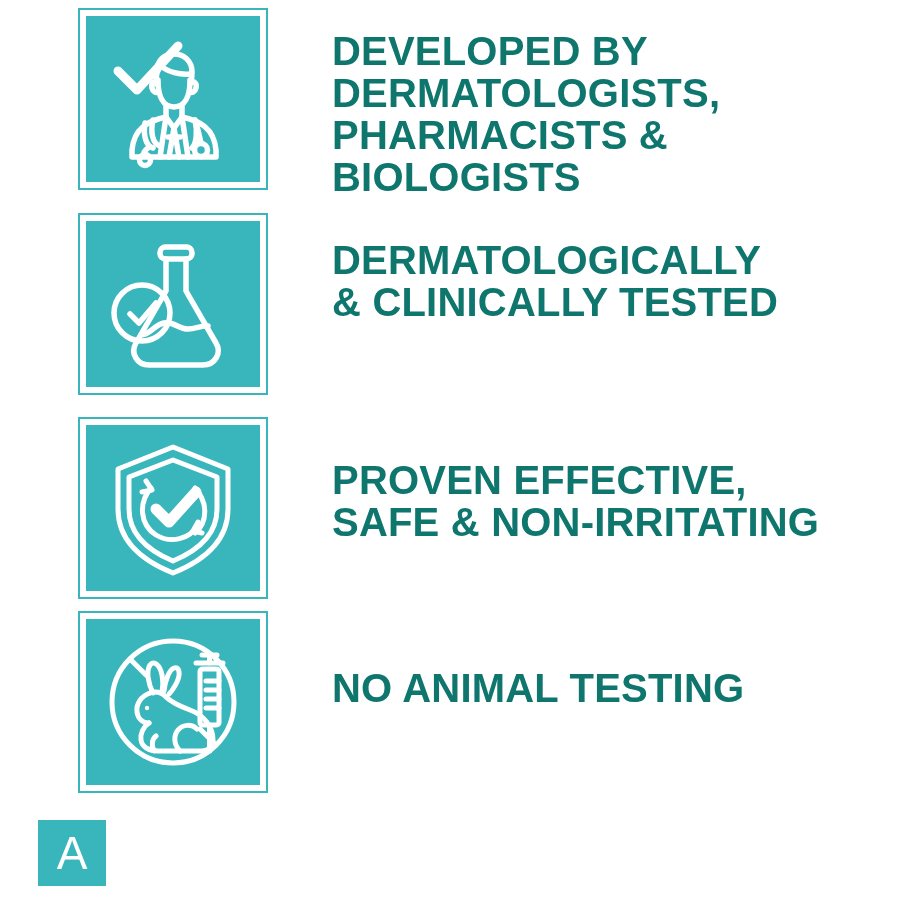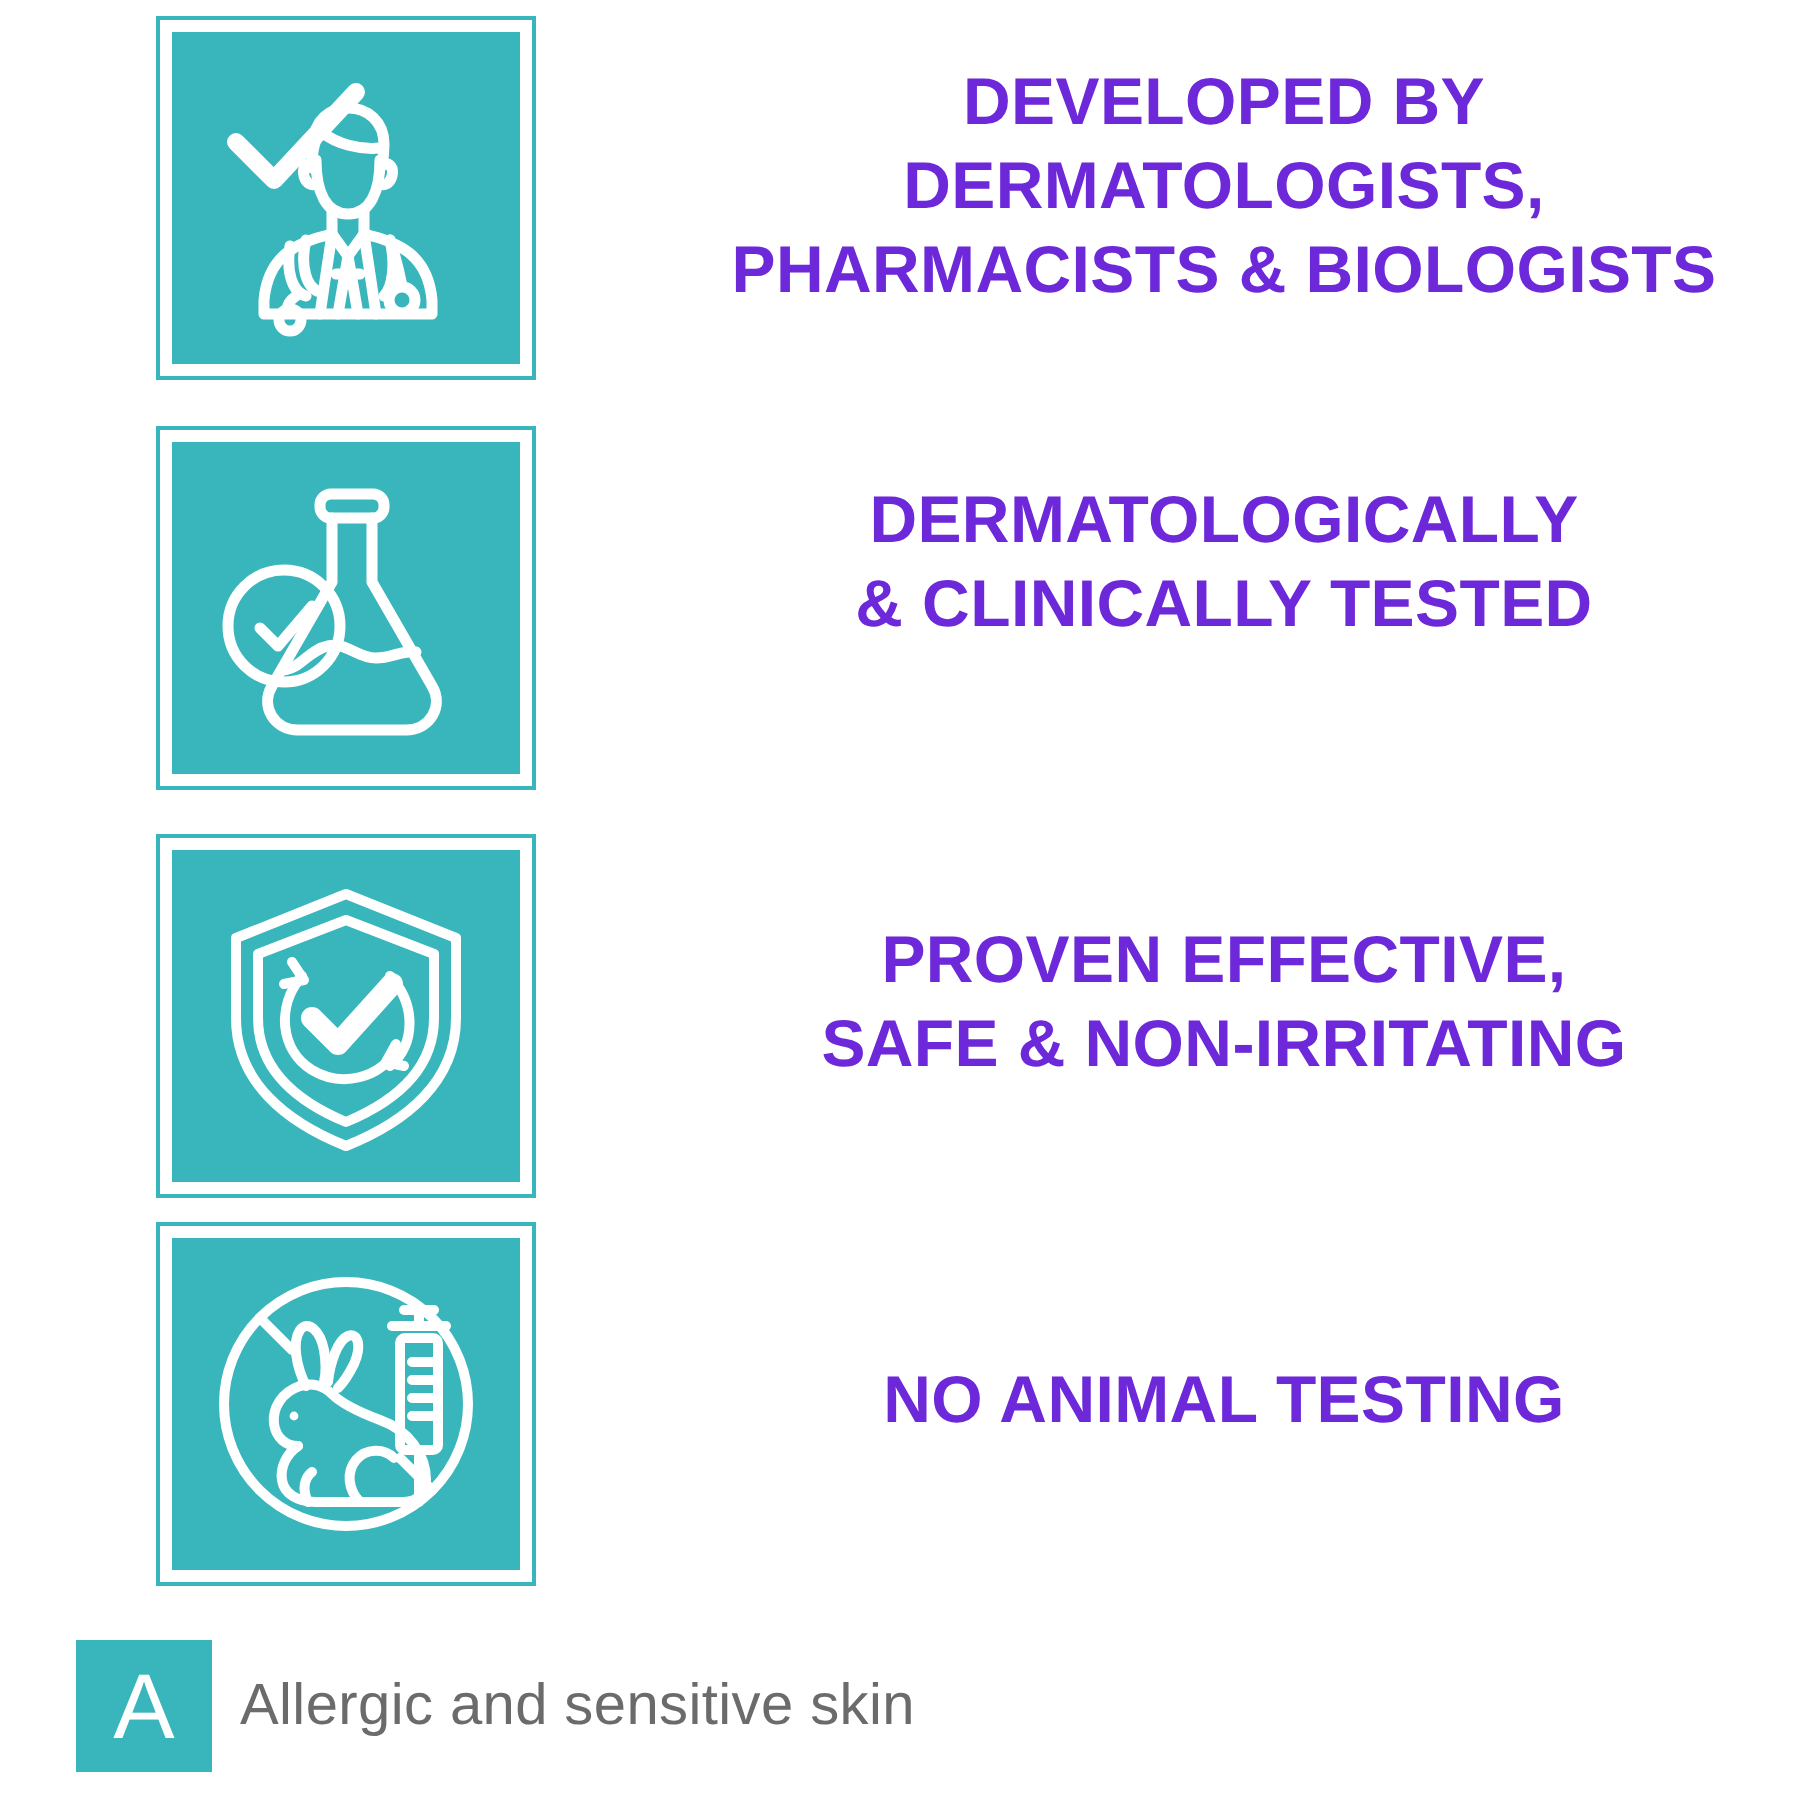--- a/index.html
+++ b/index.html
@@ -51,28 +51,27 @@
     box-sizing: border-box;
   }
   .icon-tile-inner svg {
     display: block;
   }
 
   .feature-text {
     position: absolute;
     left: 332px;
     width: 560px;
-    color: #6d28d9;
+    color: #0f766e;
     font-weight: bold;
-    font-size: 33px;
+    font-size: 40px;
     line-height: 42px;
     letter-spacing: 0.2px;
     text-transform: uppercase;
     white-space: pre-line;
-    text-align: center;
   }
 
   
   #footer {
     position: absolute;
     left: 0;
     top: 820px;
     width: 900px;
     height: 70px;
   }
@@ -226,23 +225,22 @@
           <path d="M98 36 L125 36"></path>
           <path d="M111.5 36 L111.5 28"></path>
           <path d="M104 28 L119 28"></path>
 
           <path d="M108 54 L121 54 M108 63 L121 63 M108 72 L121 72 M108 81 L121 81"></path>
 
           <path d="M111.5 98 L111.5 124"></path>
         </svg>
       </div>
     </div>
-    <div class="feature-text" style="top:68px;">NO ANIMAL TESTING</div>
+    <div class="feature-text" style="top:56px;">NO ANIMAL TESTING</div>
   </div>
 
   <div id="footer">
     <div id="badge">
       <span>A</span>
     </div>
-    <div id="footer-label">Allergic and sensitive skin</div>
   </div>
 
 </div>
 
 </body></html>

